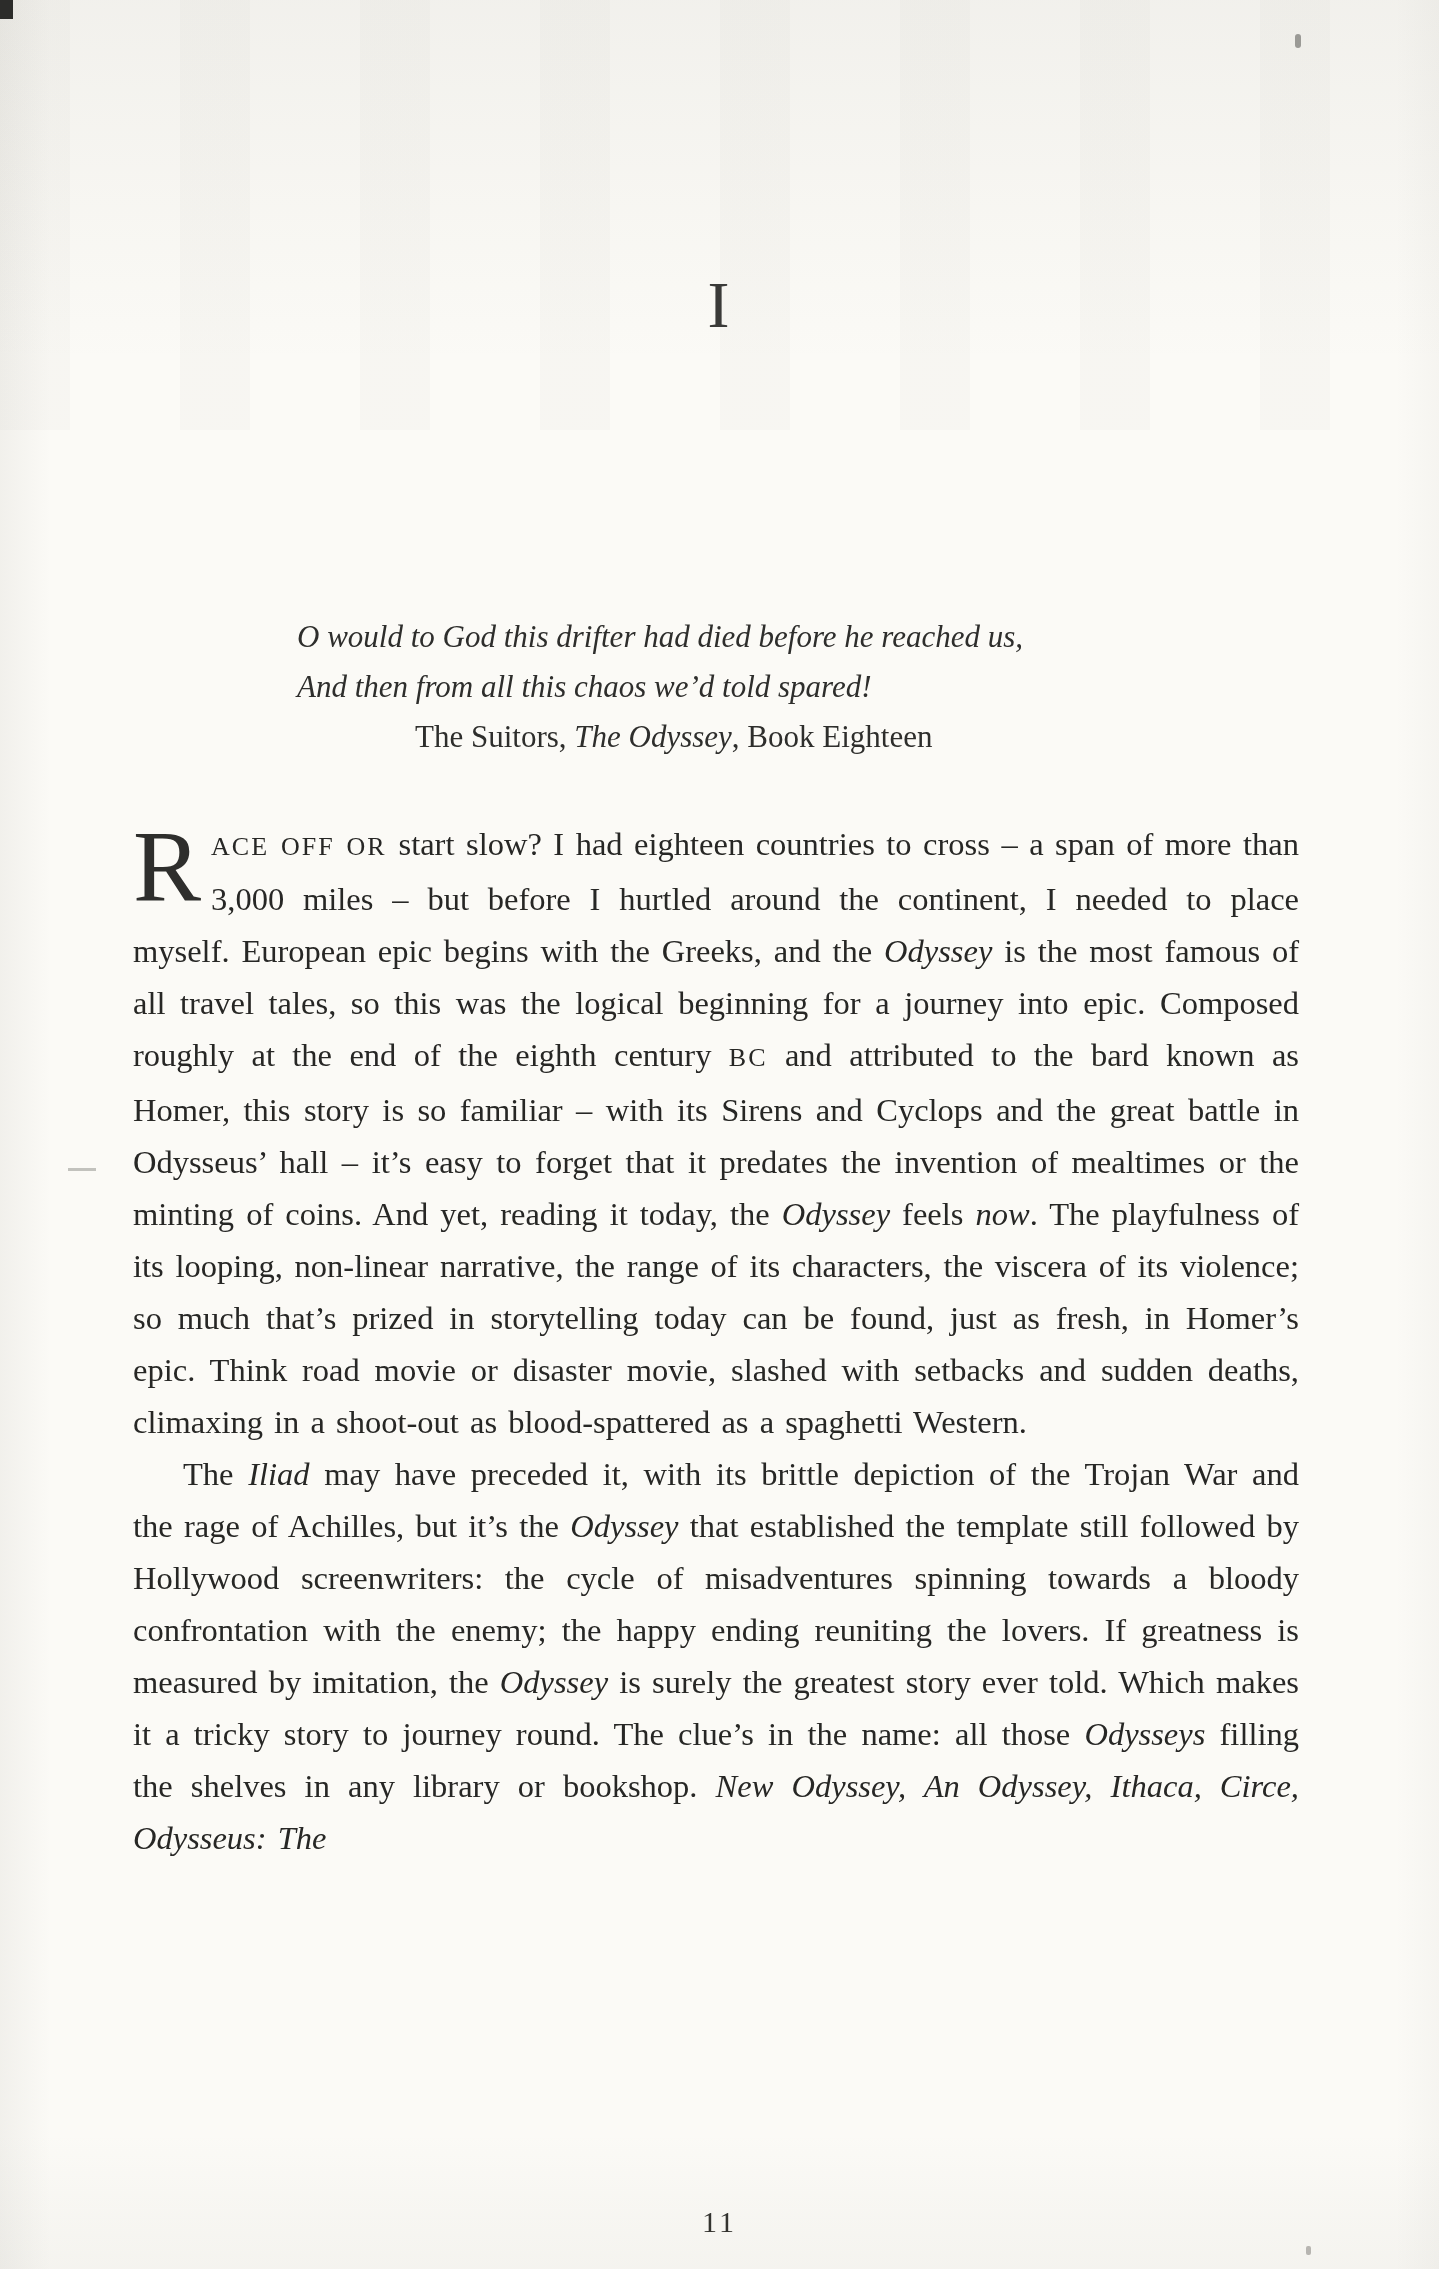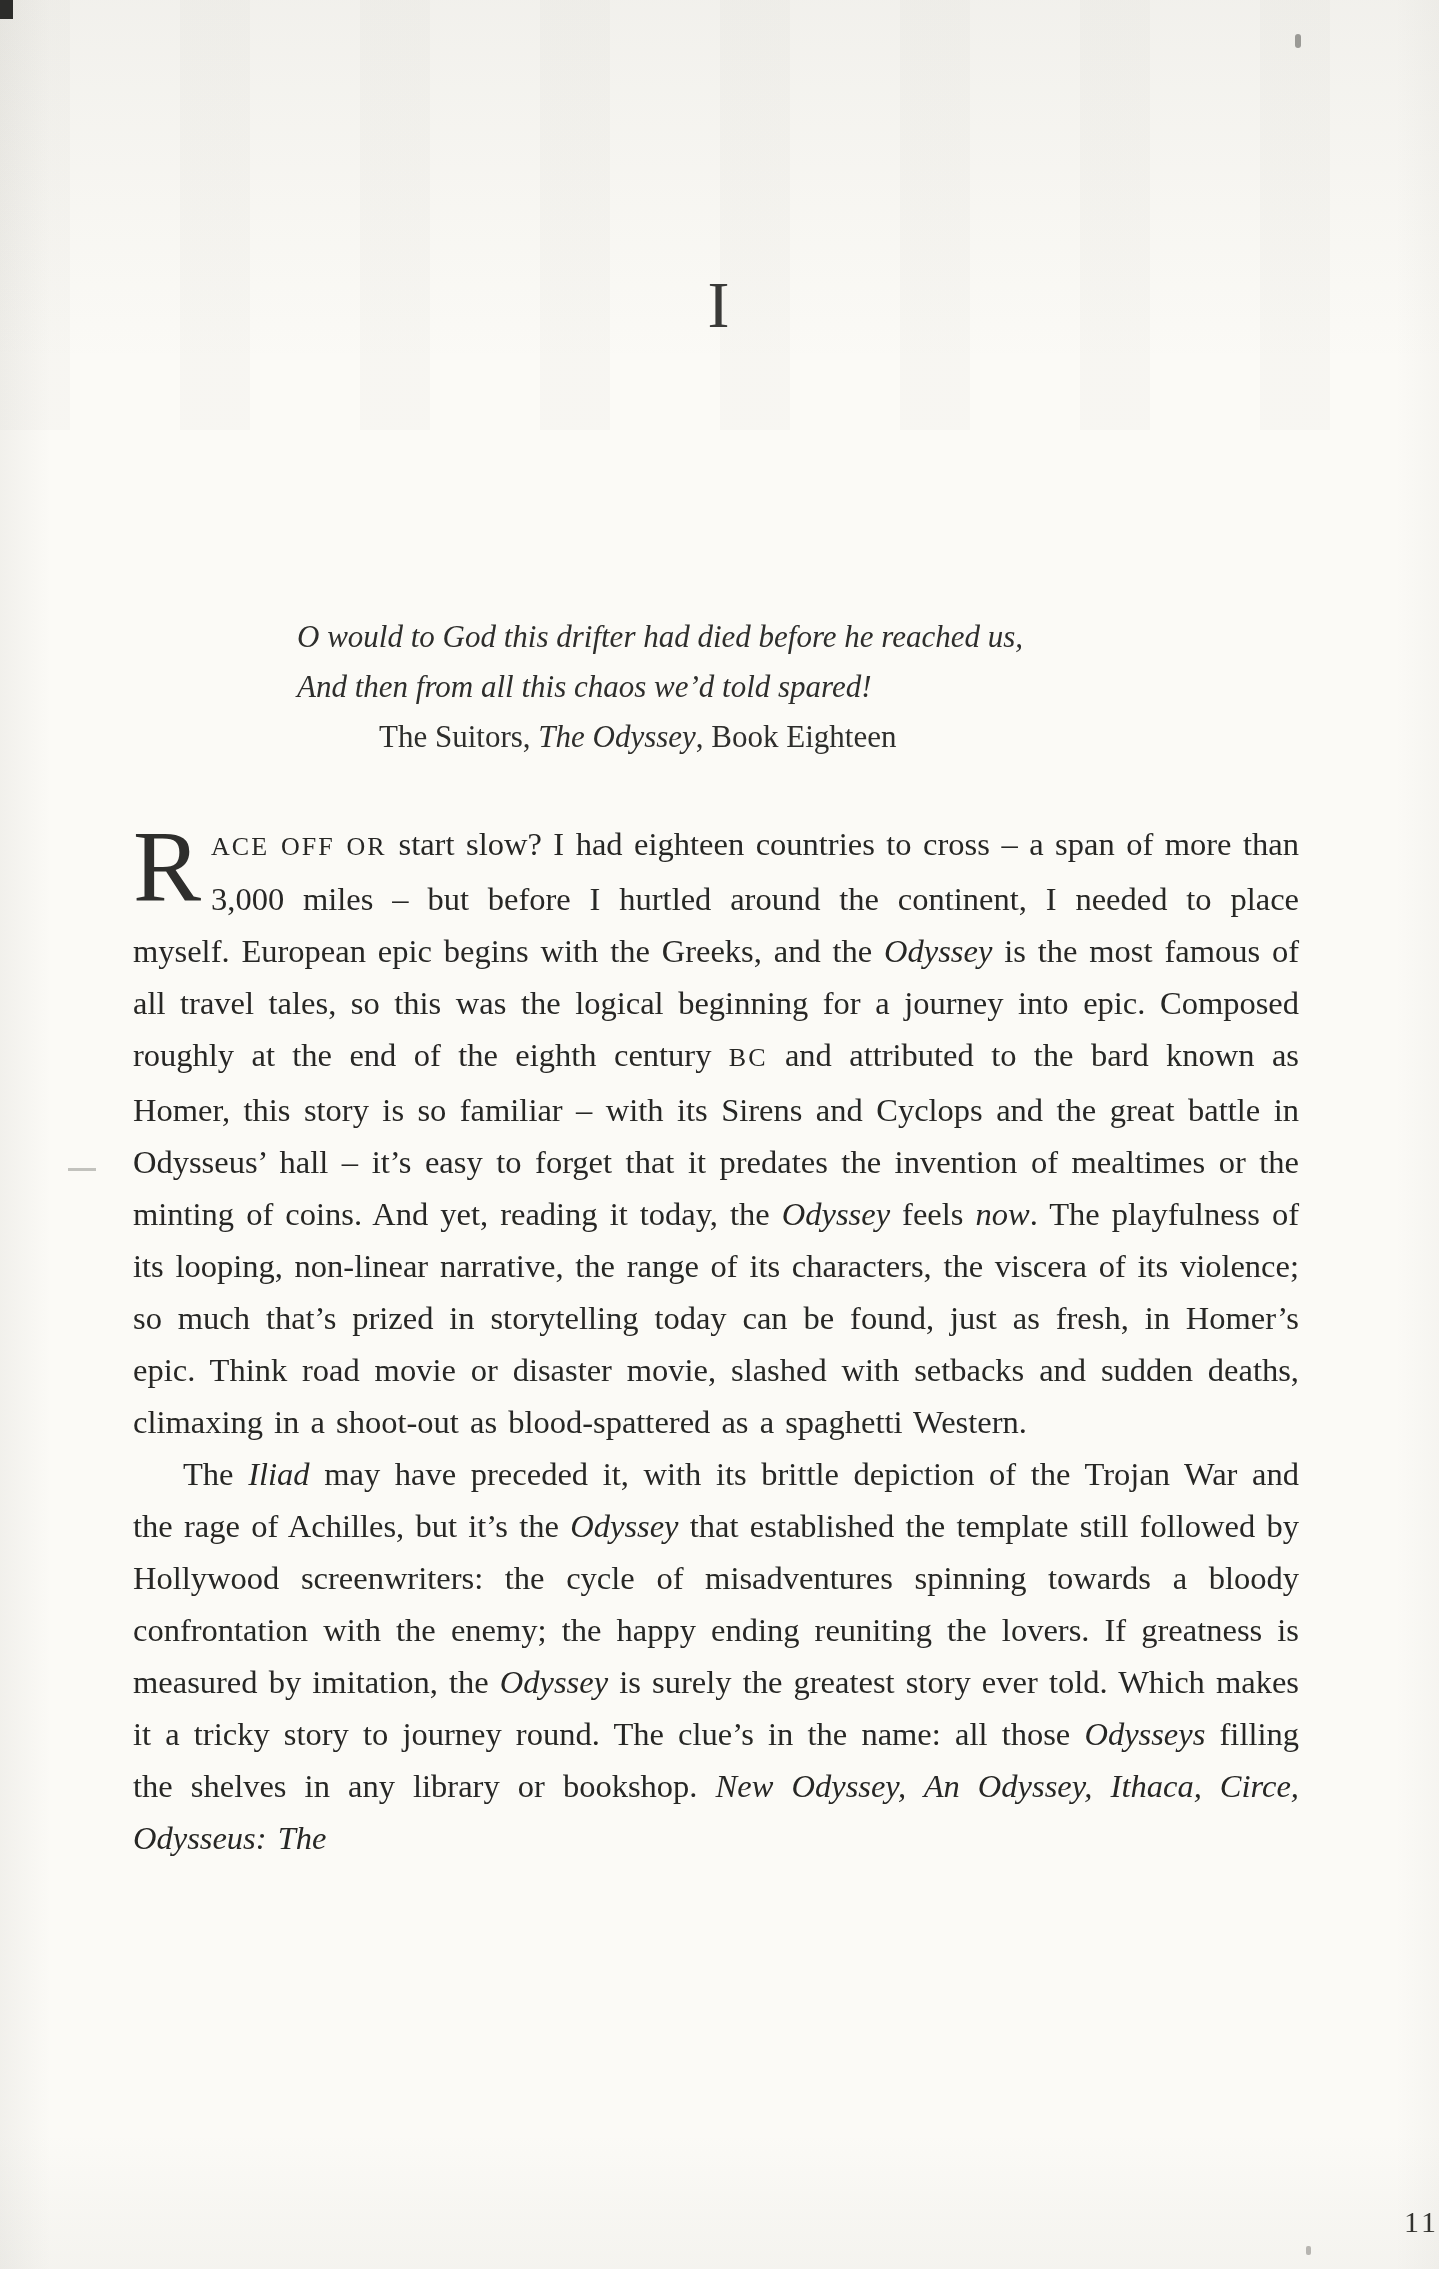--- a/index.html
+++ b/index.html
@@ -56,21 +56,21 @@
     font-size: 66px; line-height: 1;
     letter-spacing: 2px;
     color: #3a3a38;
   }
 
   .epigraph {
     position: absolute; top: 612px; left: 297px;
     font-size: 31px; line-height: 50px;
     color: #2e2e2c;
   }
-  .ep-attr { margin-left: 82px; }
+  .ep-attr { margin-left: 118px; }
 
   .body-text {
     position: absolute; top: 818px; left: 133px; width: 1166px;
     font-size: 32.5px; line-height: 52px;
     text-align: justify;
     word-spacing: 3px;
     color: #272725;
   }
   .body-text p { margin: 0; }
   .para-indent { text-indent: 50px; }
@@ -81,21 +81,21 @@
     line-height: 86px;
     padding: 6px 10px 0 0;
     color: #2e2e2c;
   }
 
   .it { font-style: italic; text-align: center; }
   .sc { font-size: 0.8em; letter-spacing: 2px; }
 
   .page-number {
     position: absolute; top: 2205px; left: 0; width: 100%;
-    text-align: right;
+    text-align: center;
     font-size: 30px; letter-spacing: 3px;
     color: #33332f;
   }
 </style>
 </head>
 <body>
 
 <div class="page">
 
   <div class="scan-shading"></div>

